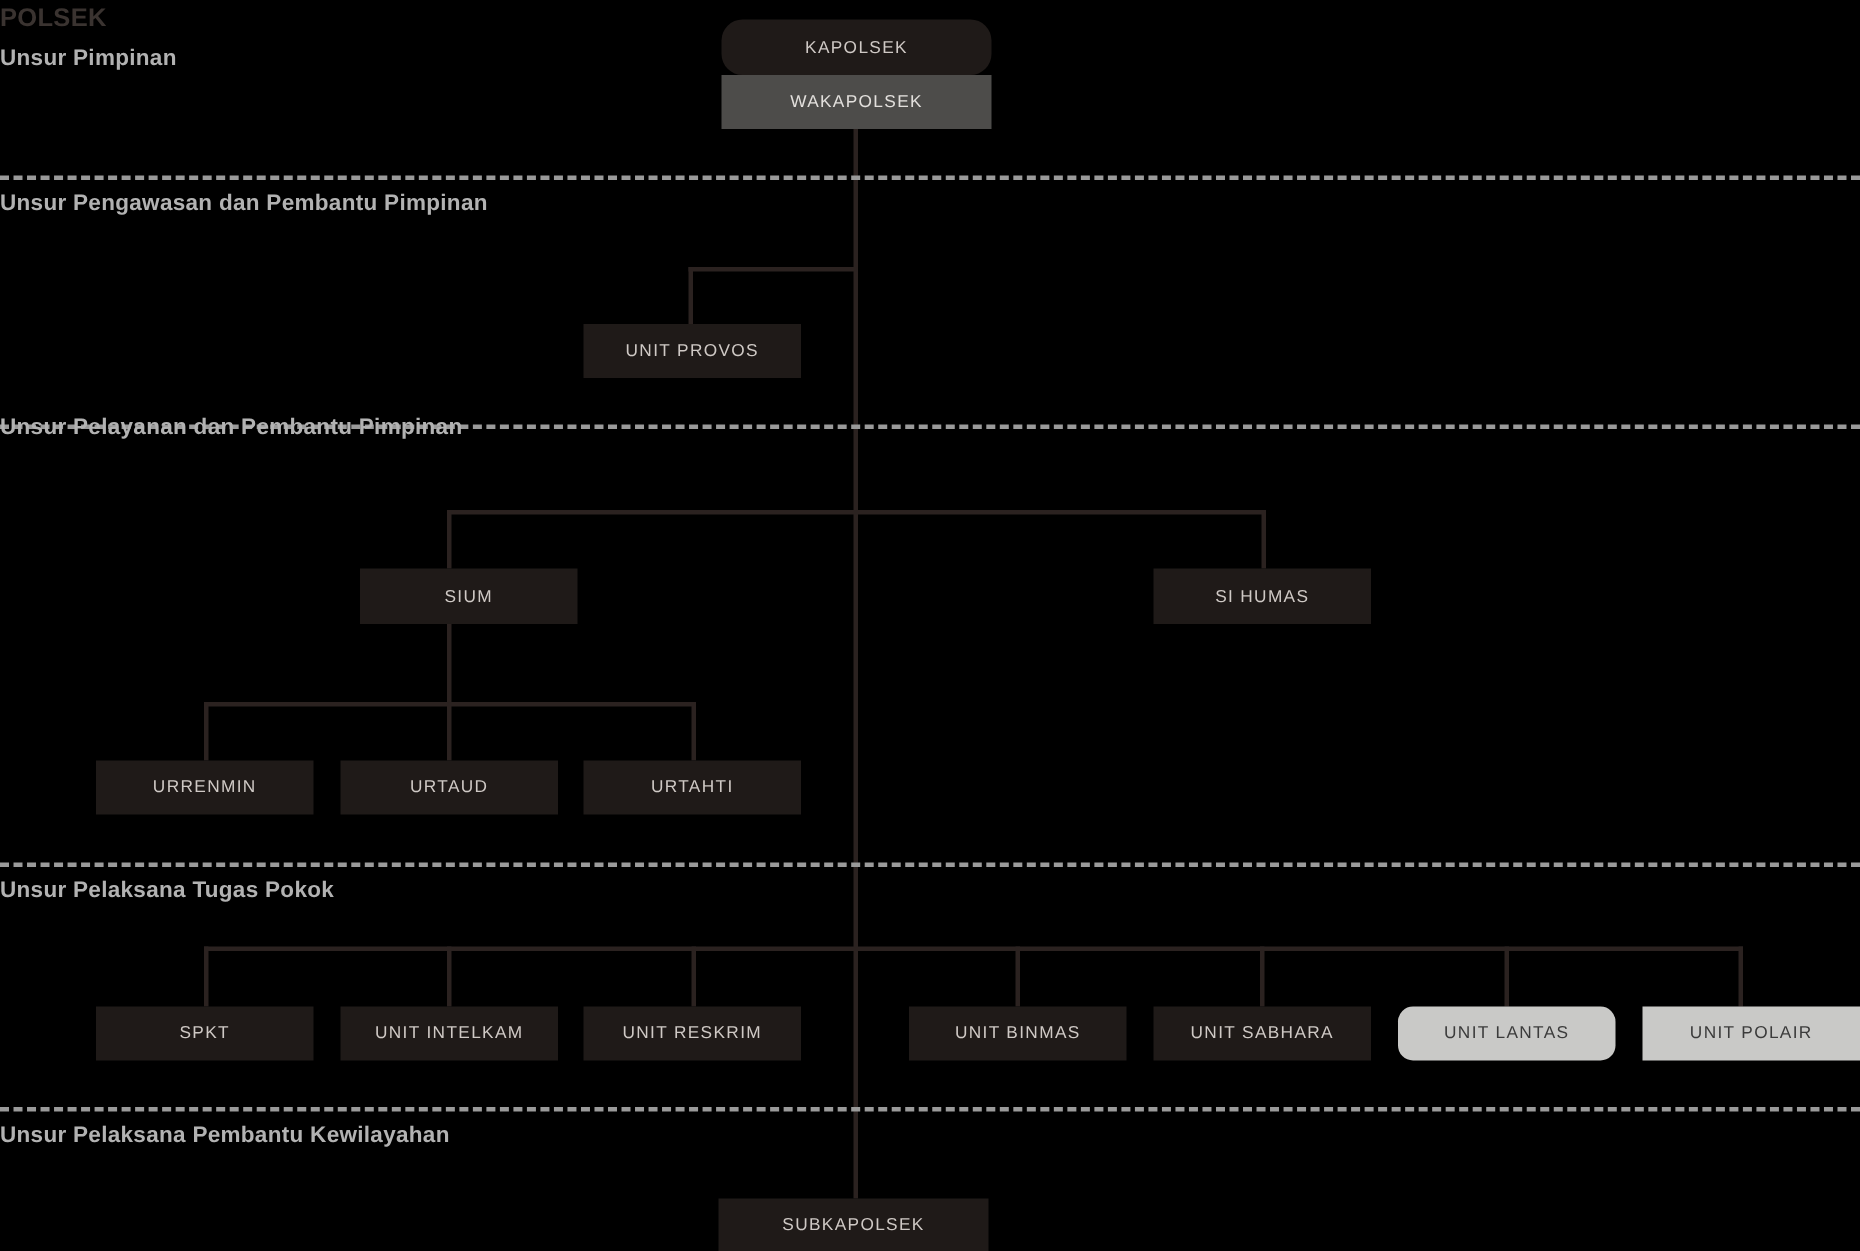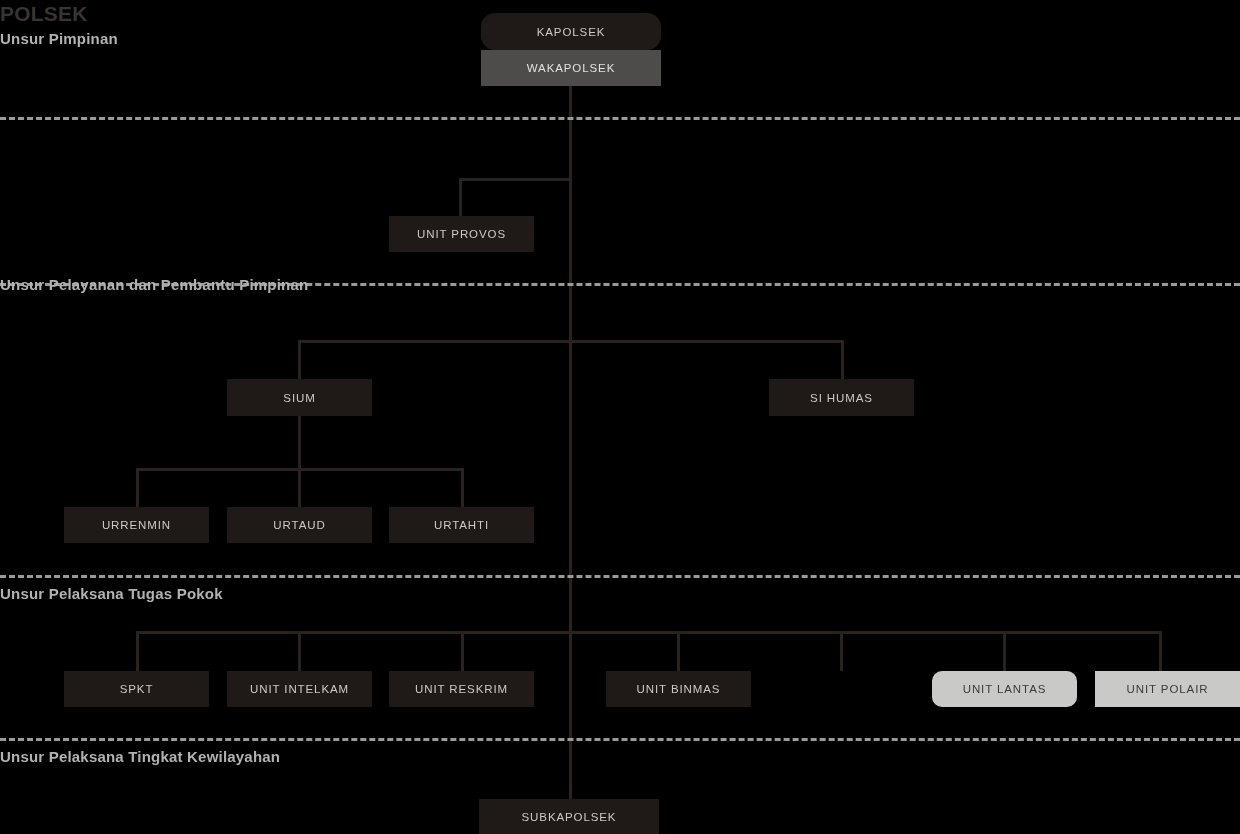--- a/index.html
+++ b/index.html
@@ -29,21 +29,21 @@
   .section-label {
     position: absolute;
     left: 0;
     color: #b2b2b2;
     font-weight: bold;
     letter-spacing: 0.2px;
     white-space: nowrap;
     z-index: 3;
   }
   .section-label.title {
-    font-size: 21px;
+    font-size: 17px;
     color: #3a3330;
   }
   .section-label.band {
     font-size: 15px;
   }
 
   
   .line-v {
     position: absolute;
     width: 3px;
@@ -92,44 +92,45 @@
 </head>
 <body>
 
 <div id="chart-root">
 
   <div class="section-label title" style="top:2px;">POLSEK</div>
 
   <div class="section-label band" style="top:30px;">Unsur Pimpinan</div>
 
   <div class="section-divider" style="top:117px;"></div>
+  <div class="section-label band" style="top:127px;">Unsur Pengawasan dan Pembantu Pimpinan</div>
 
   <div class="section-divider" style="top:283px;"></div>
   <div class="section-label band" style="top:276px;">Unsur Pelayanan dan Pembantu Pimpinan</div>
 
   <div class="section-divider" style="top:575px;"></div>
   <div class="section-label band" style="top:585px;">Unsur Pelaksana Tugas Pokok</div>
 
   <div class="section-divider" style="top:738px;"></div>
-  <div class="section-label band" style="top:748px;">Unsur Pelaksana Tingkat Kewilayahan</div>
+  <div class="section-label band" style="top:748px;">Unsur Pelaksana Pembantu Kewilayahan</div>
 
   <div class="spine" style="left:569px; top:86px; height:713px;"></div>
 
   <div class="node dark" style="left:481px; top:13px; width:180px; height:37px;border-radius:14px;">KAPOLSEK</div>
   <div class="node mid" style="left:481px; top:50px; width:180px; height:36px;">WAKAPOLSEK</div>
 
   <div class="line-h" style="left:459px; top:178px; width:112px;"></div>
   <div class="line-v" style="left:459px; top:178px; height:38px;"></div>
   <div class="node dark" style="left:389px; top:216px; width:145px; height:36px;">UNIT PROVOS</div>
 
   <div class="line-h" style="left:298px; top:340px; width:546px;"></div>
   <div class="line-v" style="left:298px; top:340px; height:39px;"></div>
   <div class="line-v" style="left:841px; top:340px; height:39px;"></div>
 
-  <div class="node dark" style="left:227px; top:379px; width:145px; height:37px;">SIUM</div>
+  <div class="node dark" style="left:240px; top:379px; width:145px; height:37px;">SIUM</div>
   <div class="node dark" style="left:769px; top:379px; width:145px; height:37px;">SI HUMAS</div>
 
   <div class="line-v" style="left:298px; top:416px; height:52px;"></div>
   <div class="line-h" style="left:136px; top:468px; width:328px;"></div>
   <div class="line-v" style="left:136px; top:468px; height:39px;"></div>
   <div class="line-v" style="left:298px; top:468px; height:39px;"></div>
   <div class="line-v" style="left:461px; top:468px; height:39px;"></div>
 
   <div class="node dark" style="left:64px; top:507px; width:145px; height:36px;">URRENMIN</div>
   <div class="node dark" style="left:227px; top:507px; width:145px; height:36px;">URTAUD</div>
@@ -141,18 +142,19 @@
   <div class="line-v" style="left:461px; top:631px; height:40px;"></div>
   <div class="line-v" style="left:677px; top:631px; height:40px;"></div>
   <div class="line-v" style="left:840px; top:631px; height:40px;"></div>
   <div class="line-v" style="left:1003px; top:631px; height:40px;"></div>
   <div class="line-v" style="left:1159px; top:631px; height:40px;"></div>
 
   <div class="node dark" style="left:64px; top:671px; width:145px; height:36px;">SPKT</div>
   <div class="node dark" style="left:227px; top:671px; width:145px; height:36px;">UNIT INTELKAM</div>
   <div class="node dark" style="left:389px; top:671px; width:145px; height:36px;">UNIT RESKRIM</div>
   <div class="node dark" style="left:606px; top:671px; width:145px; height:36px;">UNIT BINMAS</div>
+  <div class="node dark" style="left:769px; top:671px; width:145px; height:36px;">UNIT SABHARA</div>
   <div class="node light" style="left:932px; top:671px; width:145px; height:36px;border-radius:10px;">UNIT LANTAS</div>
   <div class="node light" style="left:1095px; top:671px; width:145px; height:36px;">UNIT POLAIR</div>
 
   <div class="node dark" style="left:479px; top:799px; width:180px; height:35px;">SUBKAPOLSEK</div>
 
 </div>
 
 </body></html>

